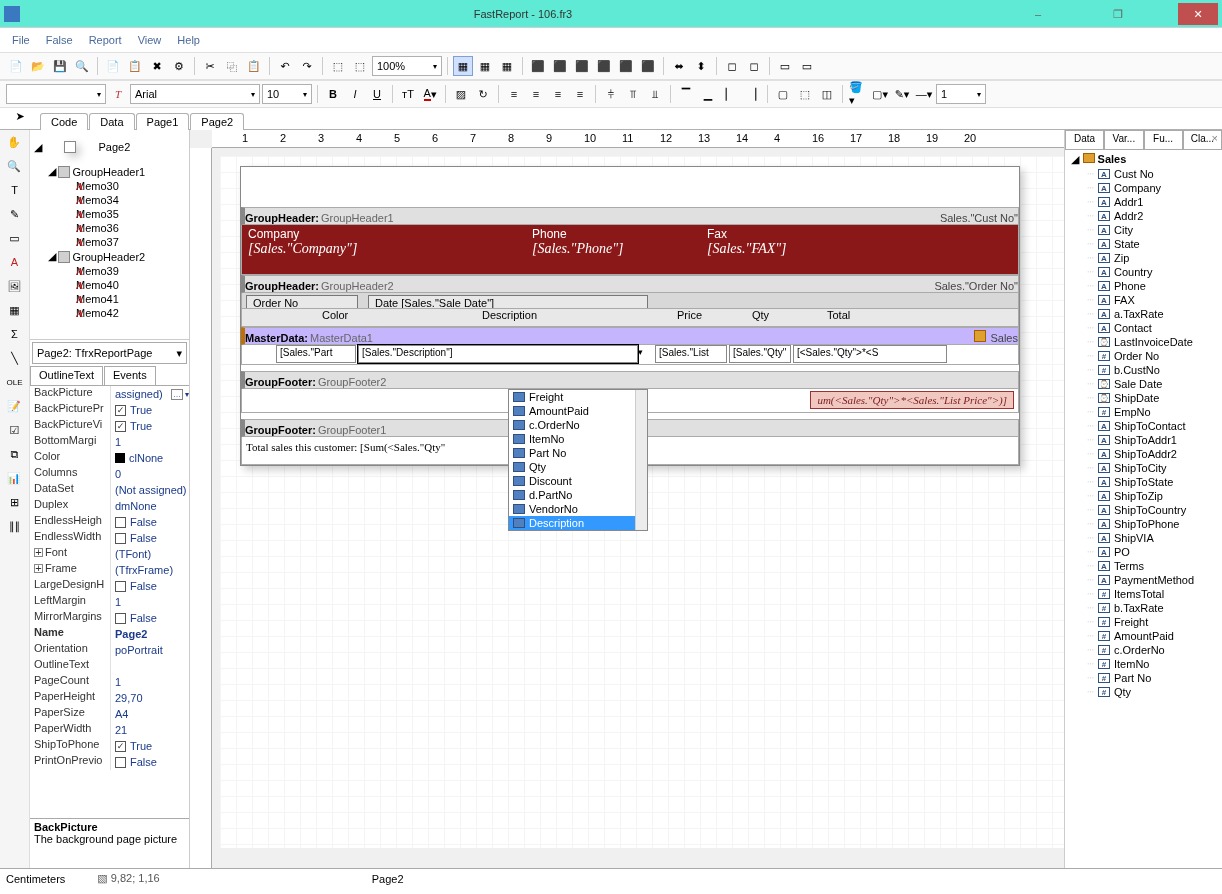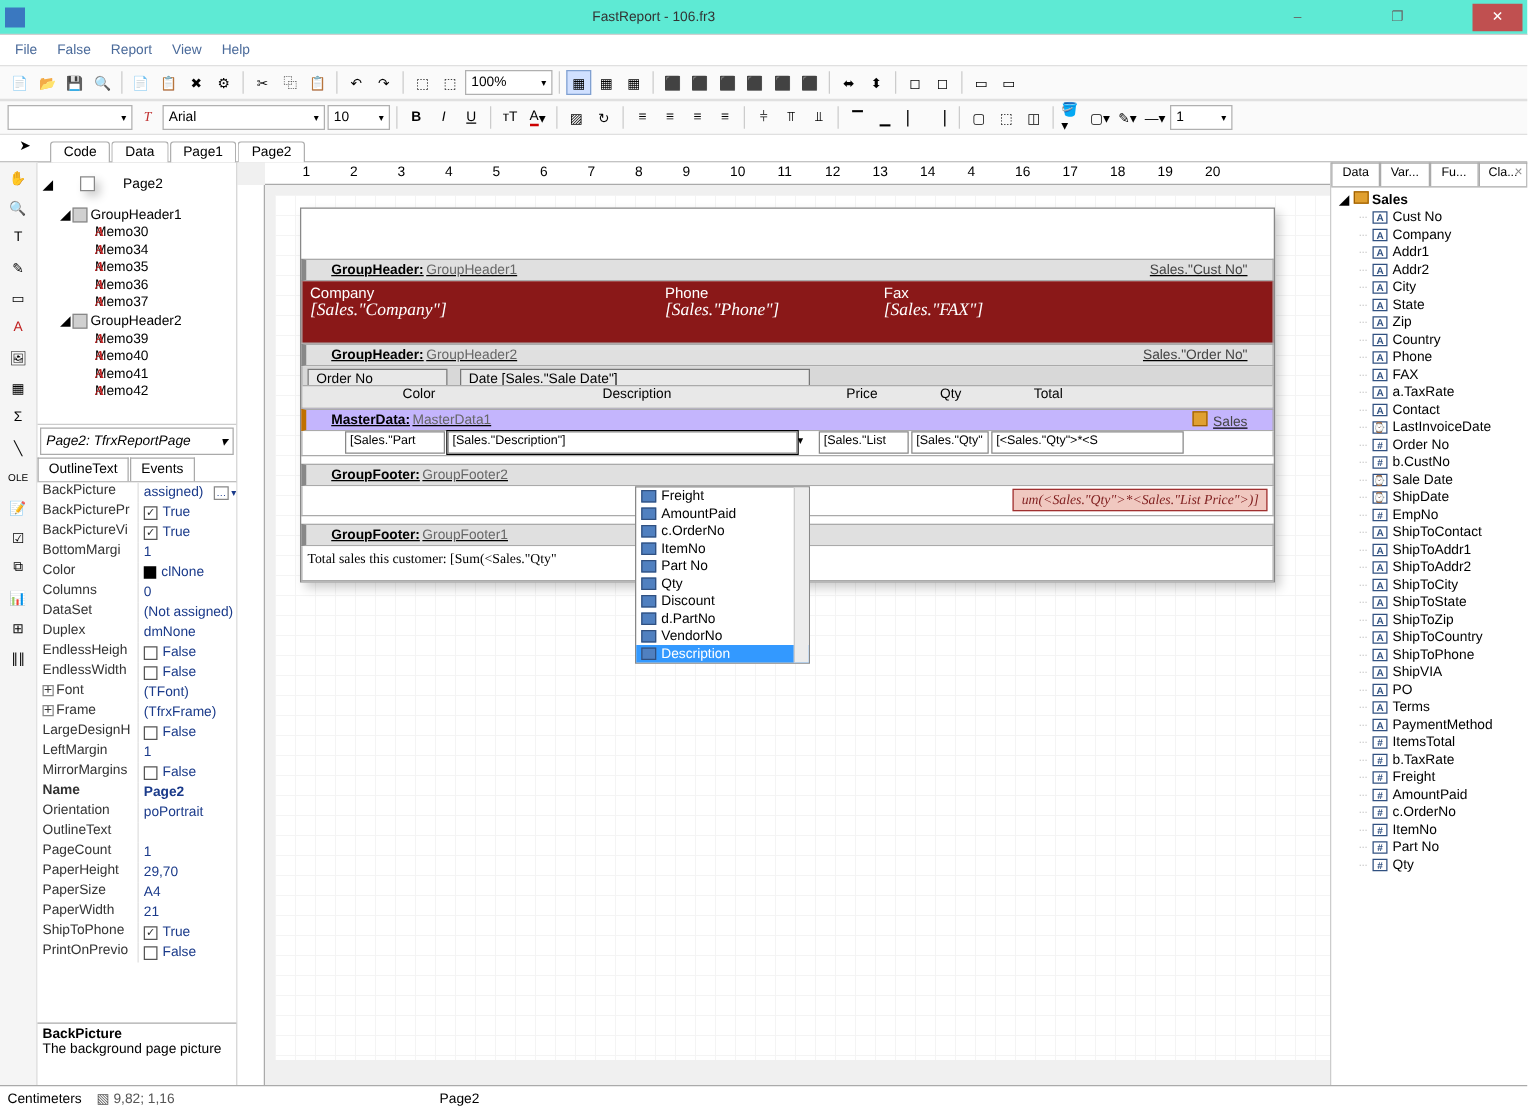--- a/index.html
+++ b/index.html
@@ -20,36 +20,36 @@
 .tab.active { background: #fff; }
 .mainflex { display: flex; height: 738px; }
 .leftstrip { width: 30px; background: #f5f5f5; border-right: 1px solid #ddd; padding-top: 2px; display: flex; flex-direction: column; align-items: center; gap: 4px; }
 .leftpanel { width: 160px; border-right: 1px solid #ccc; display: flex; flex-direction: column; }
 .tree { flex: 0 0 210px; overflow: auto; border-bottom: 1px solid #ccc; font-size: 11px; }
 .tree .node { padding: 1px 0 1px 4px; white-space: nowrap; display: flex; align-items: center; gap: 2px; }
 .tree .ic { width: 12px; height: 12px; display: inline-block; }
 .tree .ic.page { background: #fff; border: 1px solid #888; }
 .tree .ic.band { background: #d0d0d0; border: 1px solid #888; }
 .tree .ic.memo { color: #c02020; font-family: 'Times New Roman'; font-weight: bold; font-style: italic; }
-.objcombo { height: 22px; border: 1px solid #aaa; margin: 2px; display: flex; align-items: center; padding: 0 4px; font-style: italic; }
+.objcombo { height: 22px; border: 1px solid #aaa; margin: 2px; display: flex; align-items: center; padding: 0 4px; }
 .proptabs { height: 20px; display: flex; border-bottom: 1px solid #aaa; }
 .proptabs .ptab { padding: 2px 8px; border: 1px solid #aaa; border-bottom: none; margin-right: 1px; }
 .propgrid { flex: 1; overflow: auto; background: #fff; }
 .proprow { display: flex; height: 16px; font-size: 11px; }
 .proprow .pn { width: 80px; padding-left: 4px; color: #333; overflow: hidden; }
 .proprow .pv { flex: 1; padding-left: 4px; color: #1a3a8a; border-left: 1px solid #e0e0e0; overflow: hidden; display: flex; align-items: center; gap: 2px; }
 .propdesc { height: 50px; border-top: 1px solid #aaa; padding: 2px 4px; }
 .designarea { flex: 1; background: #f0f0f0; position: relative; overflow: hidden; }
 .hruler { height: 18px; background: #fff; border-bottom: 1px solid #aaa; position: relative; margin-left: 22px; font-size: 9px; }
 .hruler .tick { position: absolute; top: 2px; }
 .vruler { width: 22px; background: #fff; border-right: 1px solid #aaa; position: absolute; top: 18px; bottom: 0; }
 .canvas { position: absolute; left: 30px; top: 26px; right: 0; bottom: 20px; background: #fff; background-image: linear-gradient(#f4f4f4 1px, transparent 1px), linear-gradient(90deg, #f4f4f4 1px, transparent 1px); background-size: 16px 16px; overflow: auto; }
 .page { position: relative; width: 780px; margin: 10px 20px; background: #fff; border: 1px solid #888; box-shadow: 4px 4px 8px rgba(0,0,0,.2); }
 .band { position: relative; }
-.bandhead { height: 18px; background: #e0e0e0; border: 1px solid #aaa; border-left: 4px solid #888; display: flex; align-items: center; padding: 0 20px; font-size: 11px; text-decoration: underline; }
+.bandhead { height: 18px; background: #e0e0e0; border: 1px solid #aaa; border-left: 4px solid #888; display: flex; align-items: flex-end; padding: 0 0; font-size: 11px; }
 .bandhead.master { background: #c4b5fd; border-left-color: #c07000; }
 .bandhead .bname { font-weight: bold; }
 .bandhead .bsuf { color: #666; margin-left: 2px; }
 .bandhead .bright { margin-left: auto; color: #444; }
 .bandbody { border: 1px solid #aaa; border-top: none; position: relative; }
 .redbody { background: #8a1818; color: #fff; height: 50px; }
 .memo { position: absolute; overflow: hidden; white-space: nowrap; }
 .memo.red { color: #fff; }
 .memo .lbl { font-size: 12px; }
 .memo .val { font-style: italic; font-size: 14px; font-family: 'Times New Roman'; }
@@ -548,15 +548,15 @@
         <div class="dn"><span style="color:#aaa;font-size:7px">⋯</span><span class="fic">#</span>c.OrderNo</div>
         <div class="dn"><span style="color:#aaa;font-size:7px">⋯</span><span class="fic">#</span>ItemNo</div>
         <div class="dn"><span style="color:#aaa;font-size:7px">⋯</span><span class="fic">#</span>Part No</div>
         <div class="dn"><span style="color:#aaa;font-size:7px">⋯</span><span class="fic">#</span>Qty</div>
       </div>
   </div>
 </div>
 
 <div class="statusbar">
   <span>Centimeters</span>
-  <span style="color:#555">▧ <span>9,82; 1,16</span></span>
+  <span style="margin-left:20px;color:#555">▧ <span>9,82; 1,16</span></span>
   <span style="margin-left:200px">Page2</span>
 </div>
 
 </body></html>

